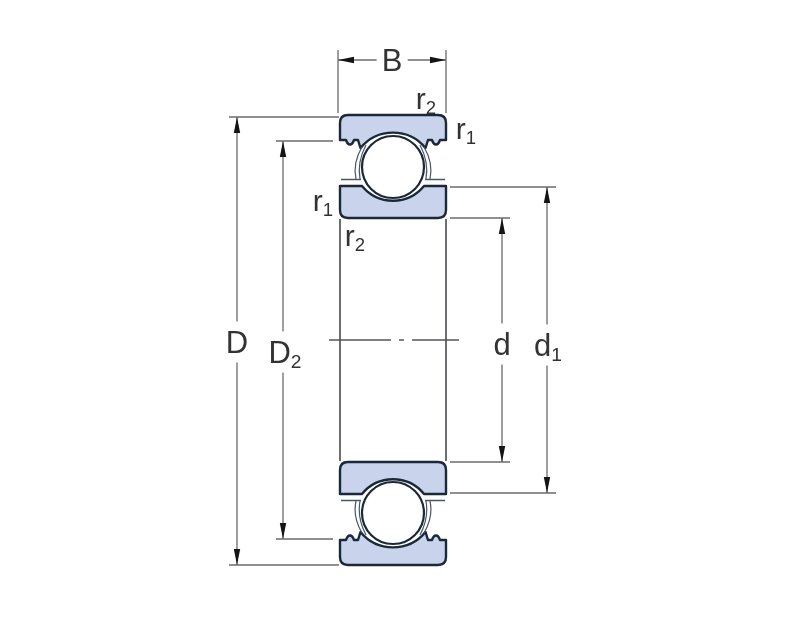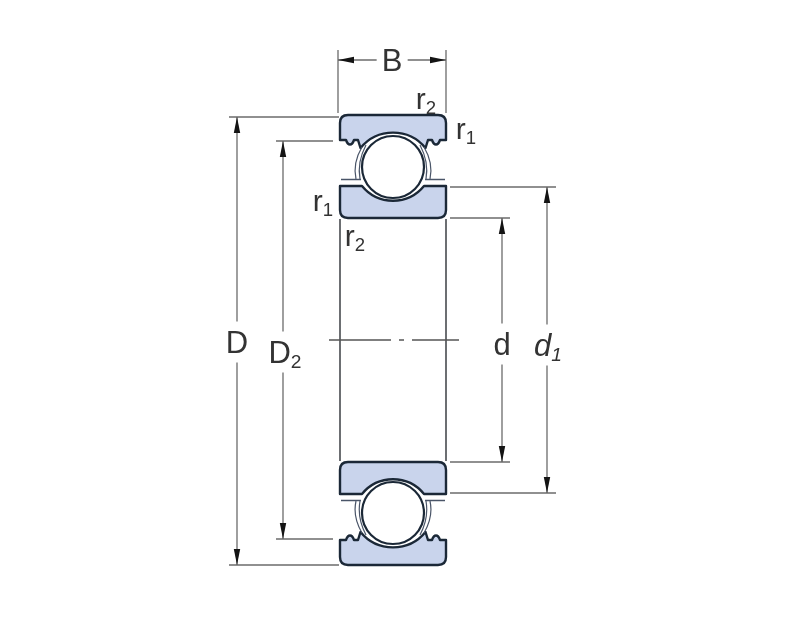--- a/index.html
+++ b/index.html
@@ -119,21 +119,21 @@
   </div>
   <div class="lbl big" style="left:237px;top:342px;">
     <span>D</span><sub></sub>
   </div>
   <div class="lbl big" style="left:285px;top:352px;">
     <span>D</span><sub>2</sub>
   </div>
   <div class="lbl big" style="left:502px;top:344px;">
     <span>d</span><sub></sub>
   </div>
-  <div class="lbl big" style="left:548px;top:345px;font-style:italic;">
+  <div class="lbl big" style="left:548px;top:345px;">
     <span>d</span><sub>1</sub>
   </div>
 
   <div class="lbl small" style="left:426px;top:99px;">
     <span>r</span><sub>2</sub>
   </div>
   <div class="lbl small" style="left:466px;top:129px;">
     <span>r</span><sub>1</sub>
   </div>
   <div class="lbl small" style="left:323px;top:201px;">

